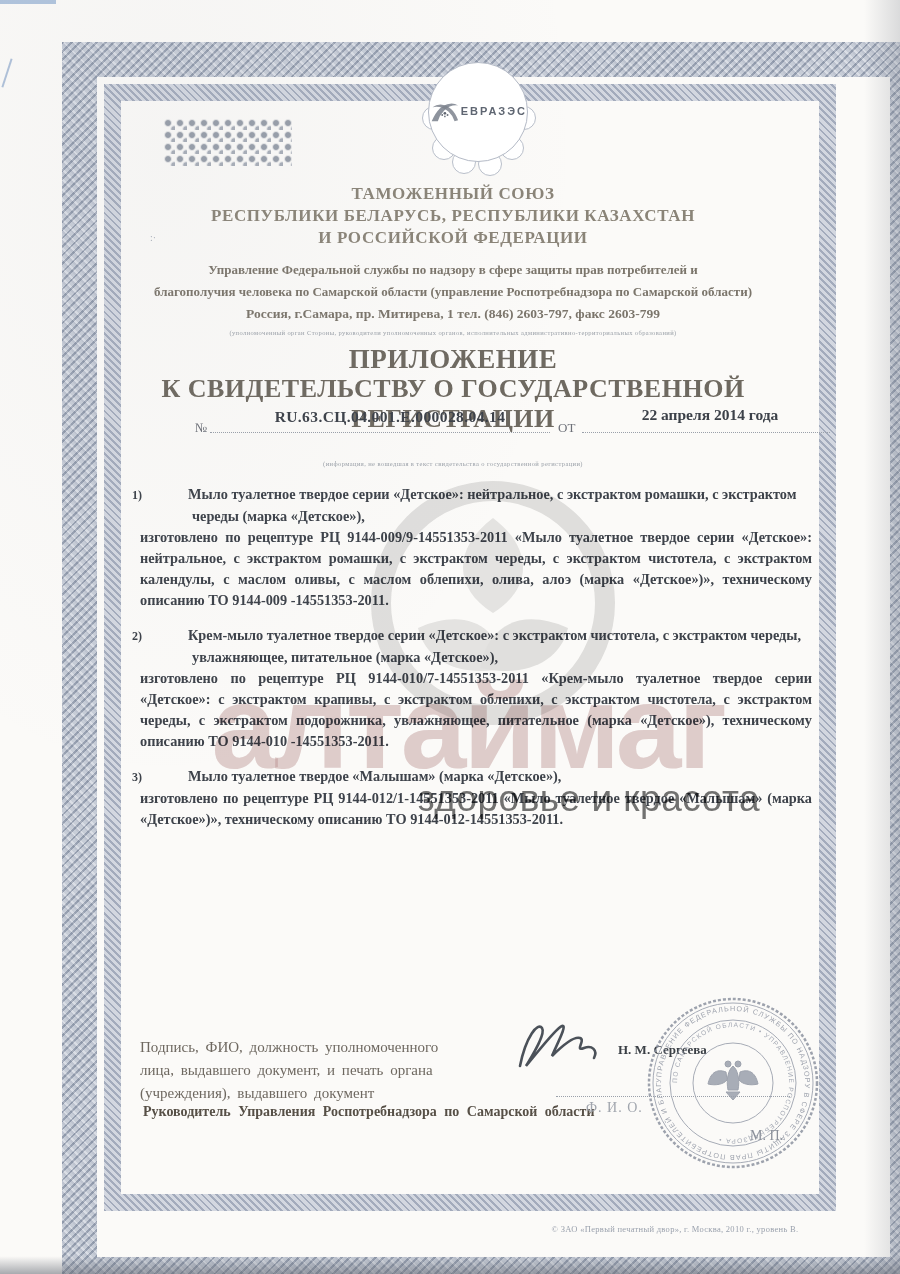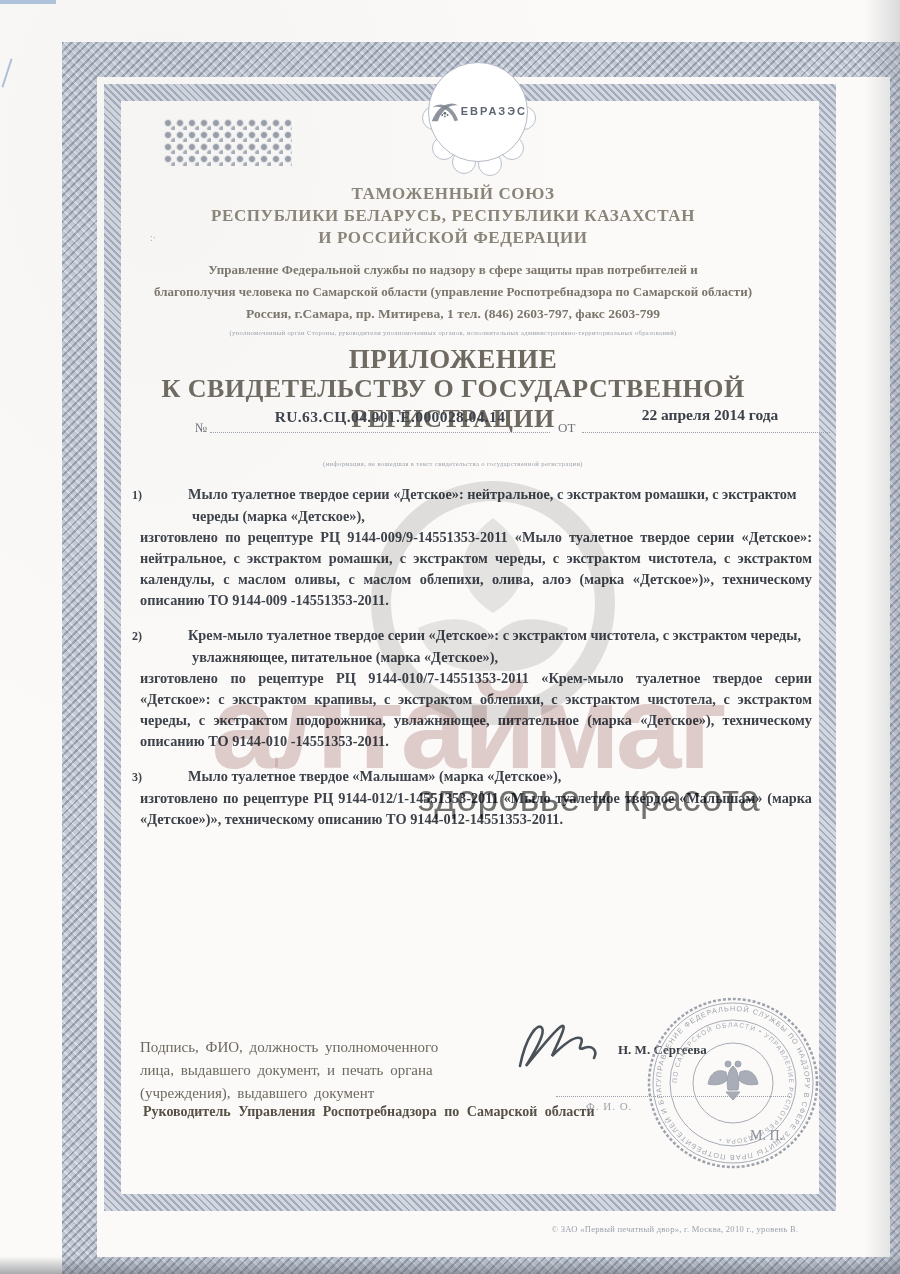--- a/index.html
+++ b/index.html
@@ -70,21 +70,21 @@
     font-family:"Liberation Sans",sans-serif;font-weight:500;font-size:37px;
     color:#737373;letter-spacing:.5px;mix-blend-mode:multiply;pointer-events:none;}
   
   .sigcap{position:absolute;left:140px;top:1036px;width:390px;font-size:15px;line-height:23px;
     color:#6e6860;word-spacing:3px;}
   .sigpos{position:absolute;left:143px;top:1104px;width:560px;font-size:14px;font-weight:bold;
     color:#564f46;word-spacing:4px;}
   .signame{position:absolute;left:618px;top:1042px;font-size:13px;font-weight:bold;color:#3a3f45;
     z-index:5;}
   .sigline{position:absolute;left:556px;top:1096px;width:234px;border-bottom:1px dotted #9aa0aa;z-index:2;}
-  .fiohint{position:absolute;left:586px;top:1100px;font-size:11px;color:#a0a5ad;z-index:2;letter-spacing:1px;}
+  .fiohint{position:absolute;left:586px;top:1100px;font-size:14px;color:#a0a5ad;z-index:2;letter-spacing:1px;}
   .sigscribble{position:absolute;left:512px;top:1018px;z-index:5;}
   .stamp{position:absolute;left:638px;top:988px;z-index:5;opacity:.85;}
   
   .footer{position:absolute;left:470px;top:1224px;width:410px;text-align:center;
     font-size:8.5px;color:#9aa1ad;letter-spacing:.3px;}
   
   .art-topline{position:absolute;left:0;top:0;width:56px;height:4px;background:#9db7d6;opacity:.8;}
   .art-diag{position:absolute;left:6px;top:58px;width:2px;height:30px;background:#8fa8cc;
     transform:rotate(18deg);opacity:.7;}
   .art-speck{position:absolute;left:150px;top:232px;width:8px;height:14px;color:#aab0ba;font-size:10px;}

